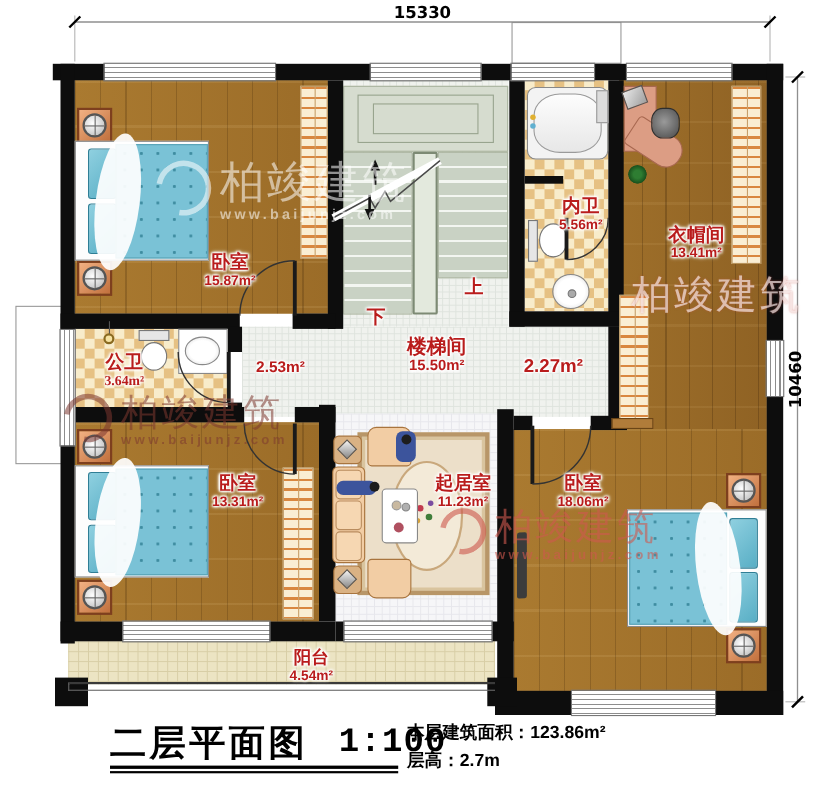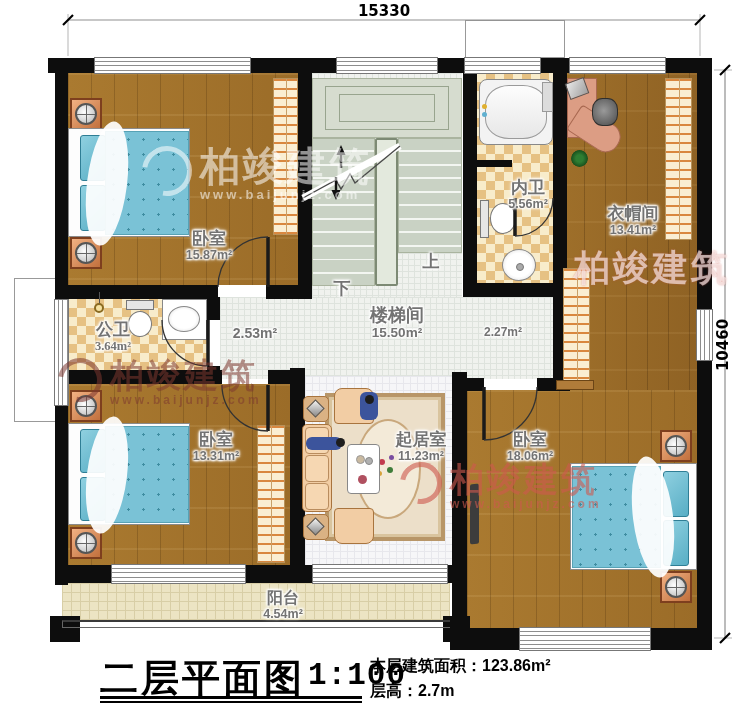--- a/index.html
+++ b/index.html
@@ -46,31 +46,31 @@
   .tub-inner{position:absolute;inset:5px;border:1.5px solid #9a9a9a;border-radius:24px/20px;
         background:linear-gradient(180deg,#fdfdfd,#e7e7e7);}
   .toilet-tank{position:absolute;background:#e6e6e6;border:1px solid #777;box-sizing:border-box;}
   .toilet-bowl{position:absolute;background:#fff;border:1.5px solid #777;border-radius:50%;box-sizing:border-box;}
   .sinkbox{position:absolute;background:#fff;border:1px solid #888;box-sizing:border-box;}
   .basin{position:absolute;border-radius:50%;background:radial-gradient(#ffffff 55%,#d6d6d6);border:1.5px solid #888;box-sizing:border-box;}
   .sofa{position:absolute;background:#f2cda4;border:1.5px solid #a8743e;border-radius:5px;box-sizing:border-box;}
   .cushion{position:absolute;background:#f6d7b2;border:1px solid #b98c5e;border-radius:4px;}
   .rug{position:absolute;background:#ecdfc9;border:4px solid #b89668;box-shadow:inset 0 0 0 3px #d9c49e;box-sizing:border-box;}
   .medallion{position:absolute;border:2px solid #c9a87c;border-radius:50%;background:#f3ead8;}
-  .rlabel{position:absolute;transform:translate(-50%,-50%);text-align:center;color:#737373;white-space:nowrap;z-index:40;
+  .rlabel{position:absolute;transform:translate(-50%,-50%);text-align:center;color:#b91c1c;white-space:nowrap;z-index:40;
         text-shadow:-1px -1px 2px #fff,1px -1px 2px #fff,-1px 1px 2px #fff,1px 1px 2px #fff,0 0 5px #fff;}
   .rname{font-size:17px;font-weight:700;line-height:1.05;}
   .rarea{font-size:12.5px;font-weight:700;line-height:1.15;}
   .stairtxt{font-size:17px;font-weight:700;}
   .dimtxt{position:absolute;transform:translate(-50%,-50%);font-size:15px;font-weight:700;color:#000;
         font-family:"DejaVu Sans","Liberation Sans",sans-serif;z-index:45;}
   .wm{position:absolute;display:flex;align-items:flex-start;gap:8px;z-index:60;pointer-events:none;}
   .wm-logo{width:40px;height:40px;border-radius:50%;border:5px solid;border-left-color:transparent;
         transform:rotate(-35deg);flex:0 0 auto;}
-  .wm-brand{font-size:40px;font-weight:700;letter-spacing:3px;line-height:1;}
+  .wm-brand{font-size:40px;font-weight:400;letter-spacing:3px;line-height:1;}
   .wm-url{font-size:13px;font-weight:700;letter-spacing:3px;line-height:1.4;}
   .tb-title{position:absolute;font-weight:900;color:#000;letter-spacing:3px;z-index:50;}
   .tread-l{position:absolute;background:repeating-linear-gradient(180deg,#c9d2c4 0 11.5px,#f3f6f1 11.5px 13.5px);
         border:1px solid #aab49f;box-sizing:border-box;}
   .landing{position:absolute;background:#d6dccf;border:1px solid #aab49f;box-sizing:border-box;}
   .landing .n1{position:absolute;inset:7px 12px;border:1px solid #98a48e;}
   .landing .n2{position:absolute;inset:15px 26px;border:1px solid #98a48e;}
   .rail{position:absolute;background:#e3e9dd;border:2px solid #7d8a74;border-radius:2px;box-sizing:border-box;}
   svg{display:block;}
 </style>
@@ -298,21 +298,21 @@
     <div class="rarea">3.64m²</div>
   </div>
   <div class="rlabel" style="left:397px;top:323px;">
     <div class="rname" style="font-size:18px;">楼梯间</div>
     <div class="rarea" style="font-size:13.5px;">15.50m²</div>
   </div>
   <div class="rlabel" style="left:255px;top:333px;">
     <div class="rarea" style="font-size:14px;">2.53m²</div>
   </div>
   <div class="rlabel" style="left:503px;top:333px;">
-    <div class="rarea" style="font-size:12px;">2.27m²</div>
+    <div class="rarea" style="font-size:17px;">2.27m²</div>
   </div>
   <div class="rlabel" style="left:216px;top:447px;">
     <div class="rname">卧室</div>
     <div class="rarea">13.31m²</div>
   </div>
   <div class="rlabel" style="left:421px;top:447px;">
     <div class="rname">起居室</div>
     <div class="rarea">11.23m²</div>
   </div>
   <div class="rlabel" style="left:530px;top:447px;">
@@ -347,21 +347,21 @@
     <div class="wm-brand" style="font-size:36px;">柏竣建筑</div>
   </div>
   <div class="wm" style="left:400px;top:462px;color:rgba(206,88,78,0.6);">
     <div class="wm-logo" style="width:32px;height:32px;"></div>
     <div>
       <div class="wm-brand" style="font-size:34px;">柏竣建筑</div>
       <div class="wm-url" style="font-size:12px;">www.baijunjz.com</div>
     </div>
   </div>
 
-  <div class="tb-title" style="left:100px;top:653px;font-size:38px;">二层平面图</div>
+  <div class="tb-title" style="left:100px;top:653px;font-size:33px;">二层平面图</div>
   <div class="tb-title" style="left:308px;top:658px;font-size:31px;font-weight:600;letter-spacing:1px;font-family:Liberation Mono, monospace;">1:100</div>
   <div class="abs" style="left:100px;top:696px;width:262px;height:7px;border-top:3px solid #000;border-bottom:2px solid #000;box-sizing:border-box;"></div>
   <div class="abs" style="left:370px;top:656px;font-size:16px;font-weight:600;color:#000;white-space:nowrap;">
     <span>本层建筑面积：</span><span>123.86m²</span>
   </div>
   <div class="abs" style="left:370px;top:681px;font-size:16px;font-weight:600;color:#000;white-space:nowrap;">
     <span>层高：</span><span>2.7m</span>
   </div>
 
 </div>

